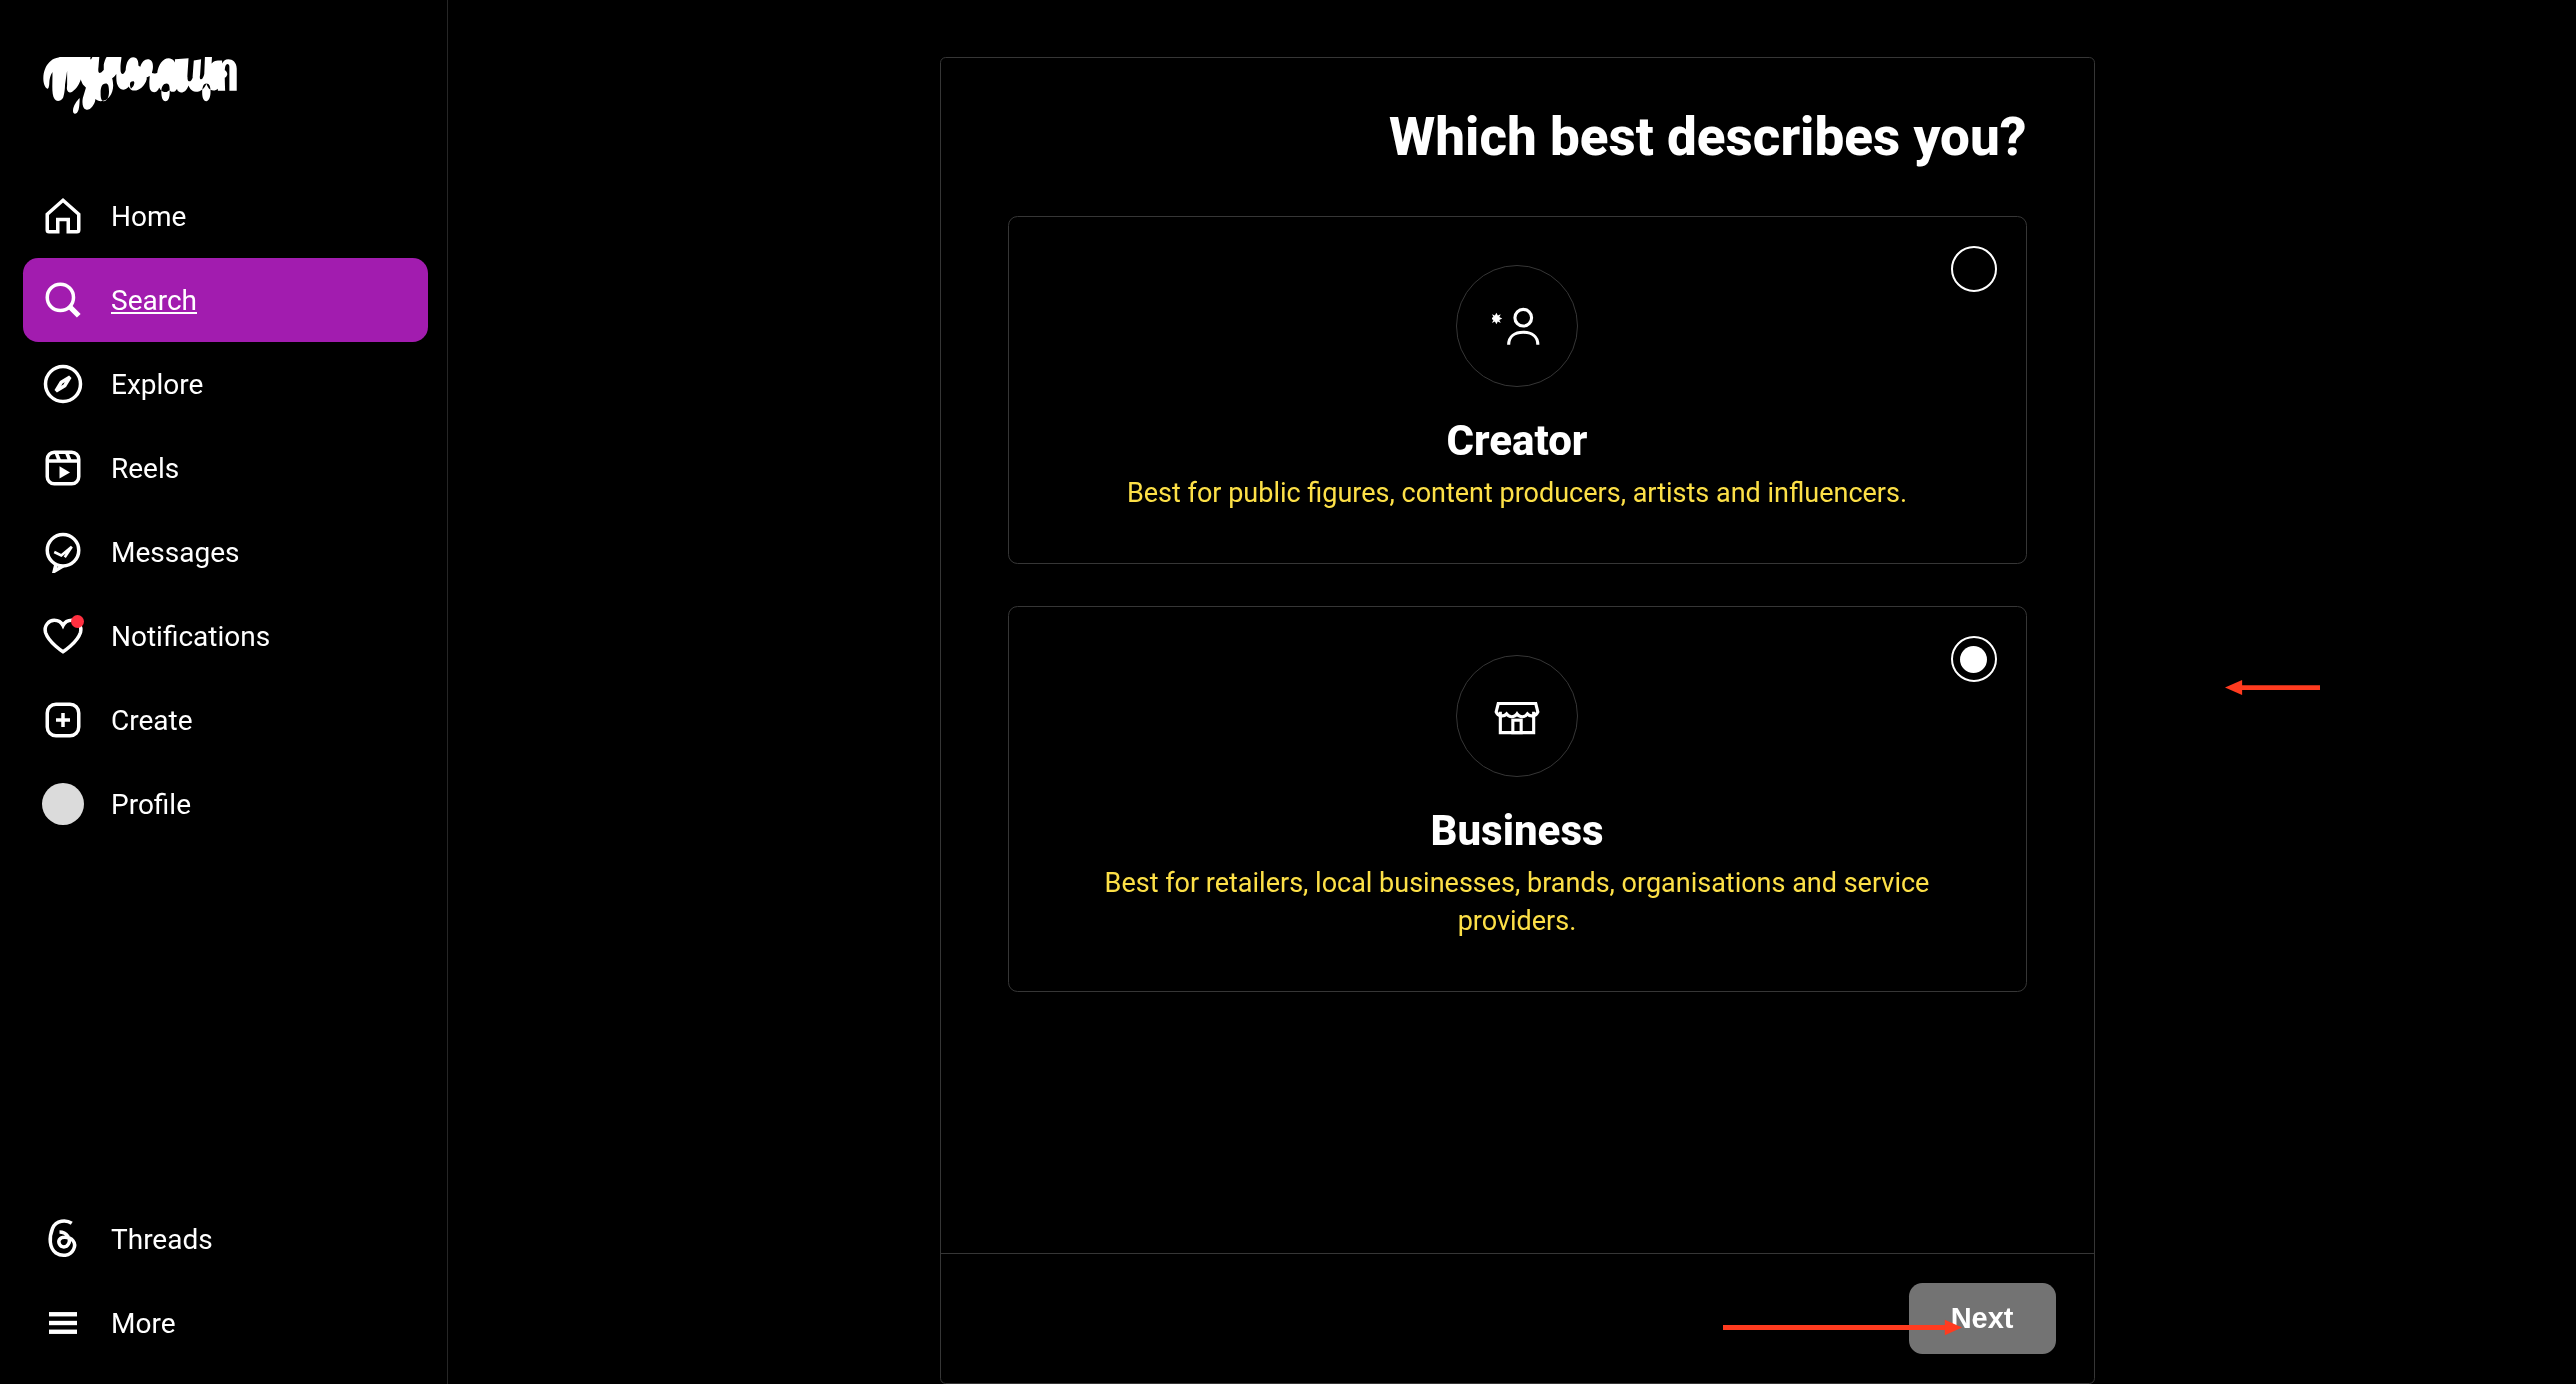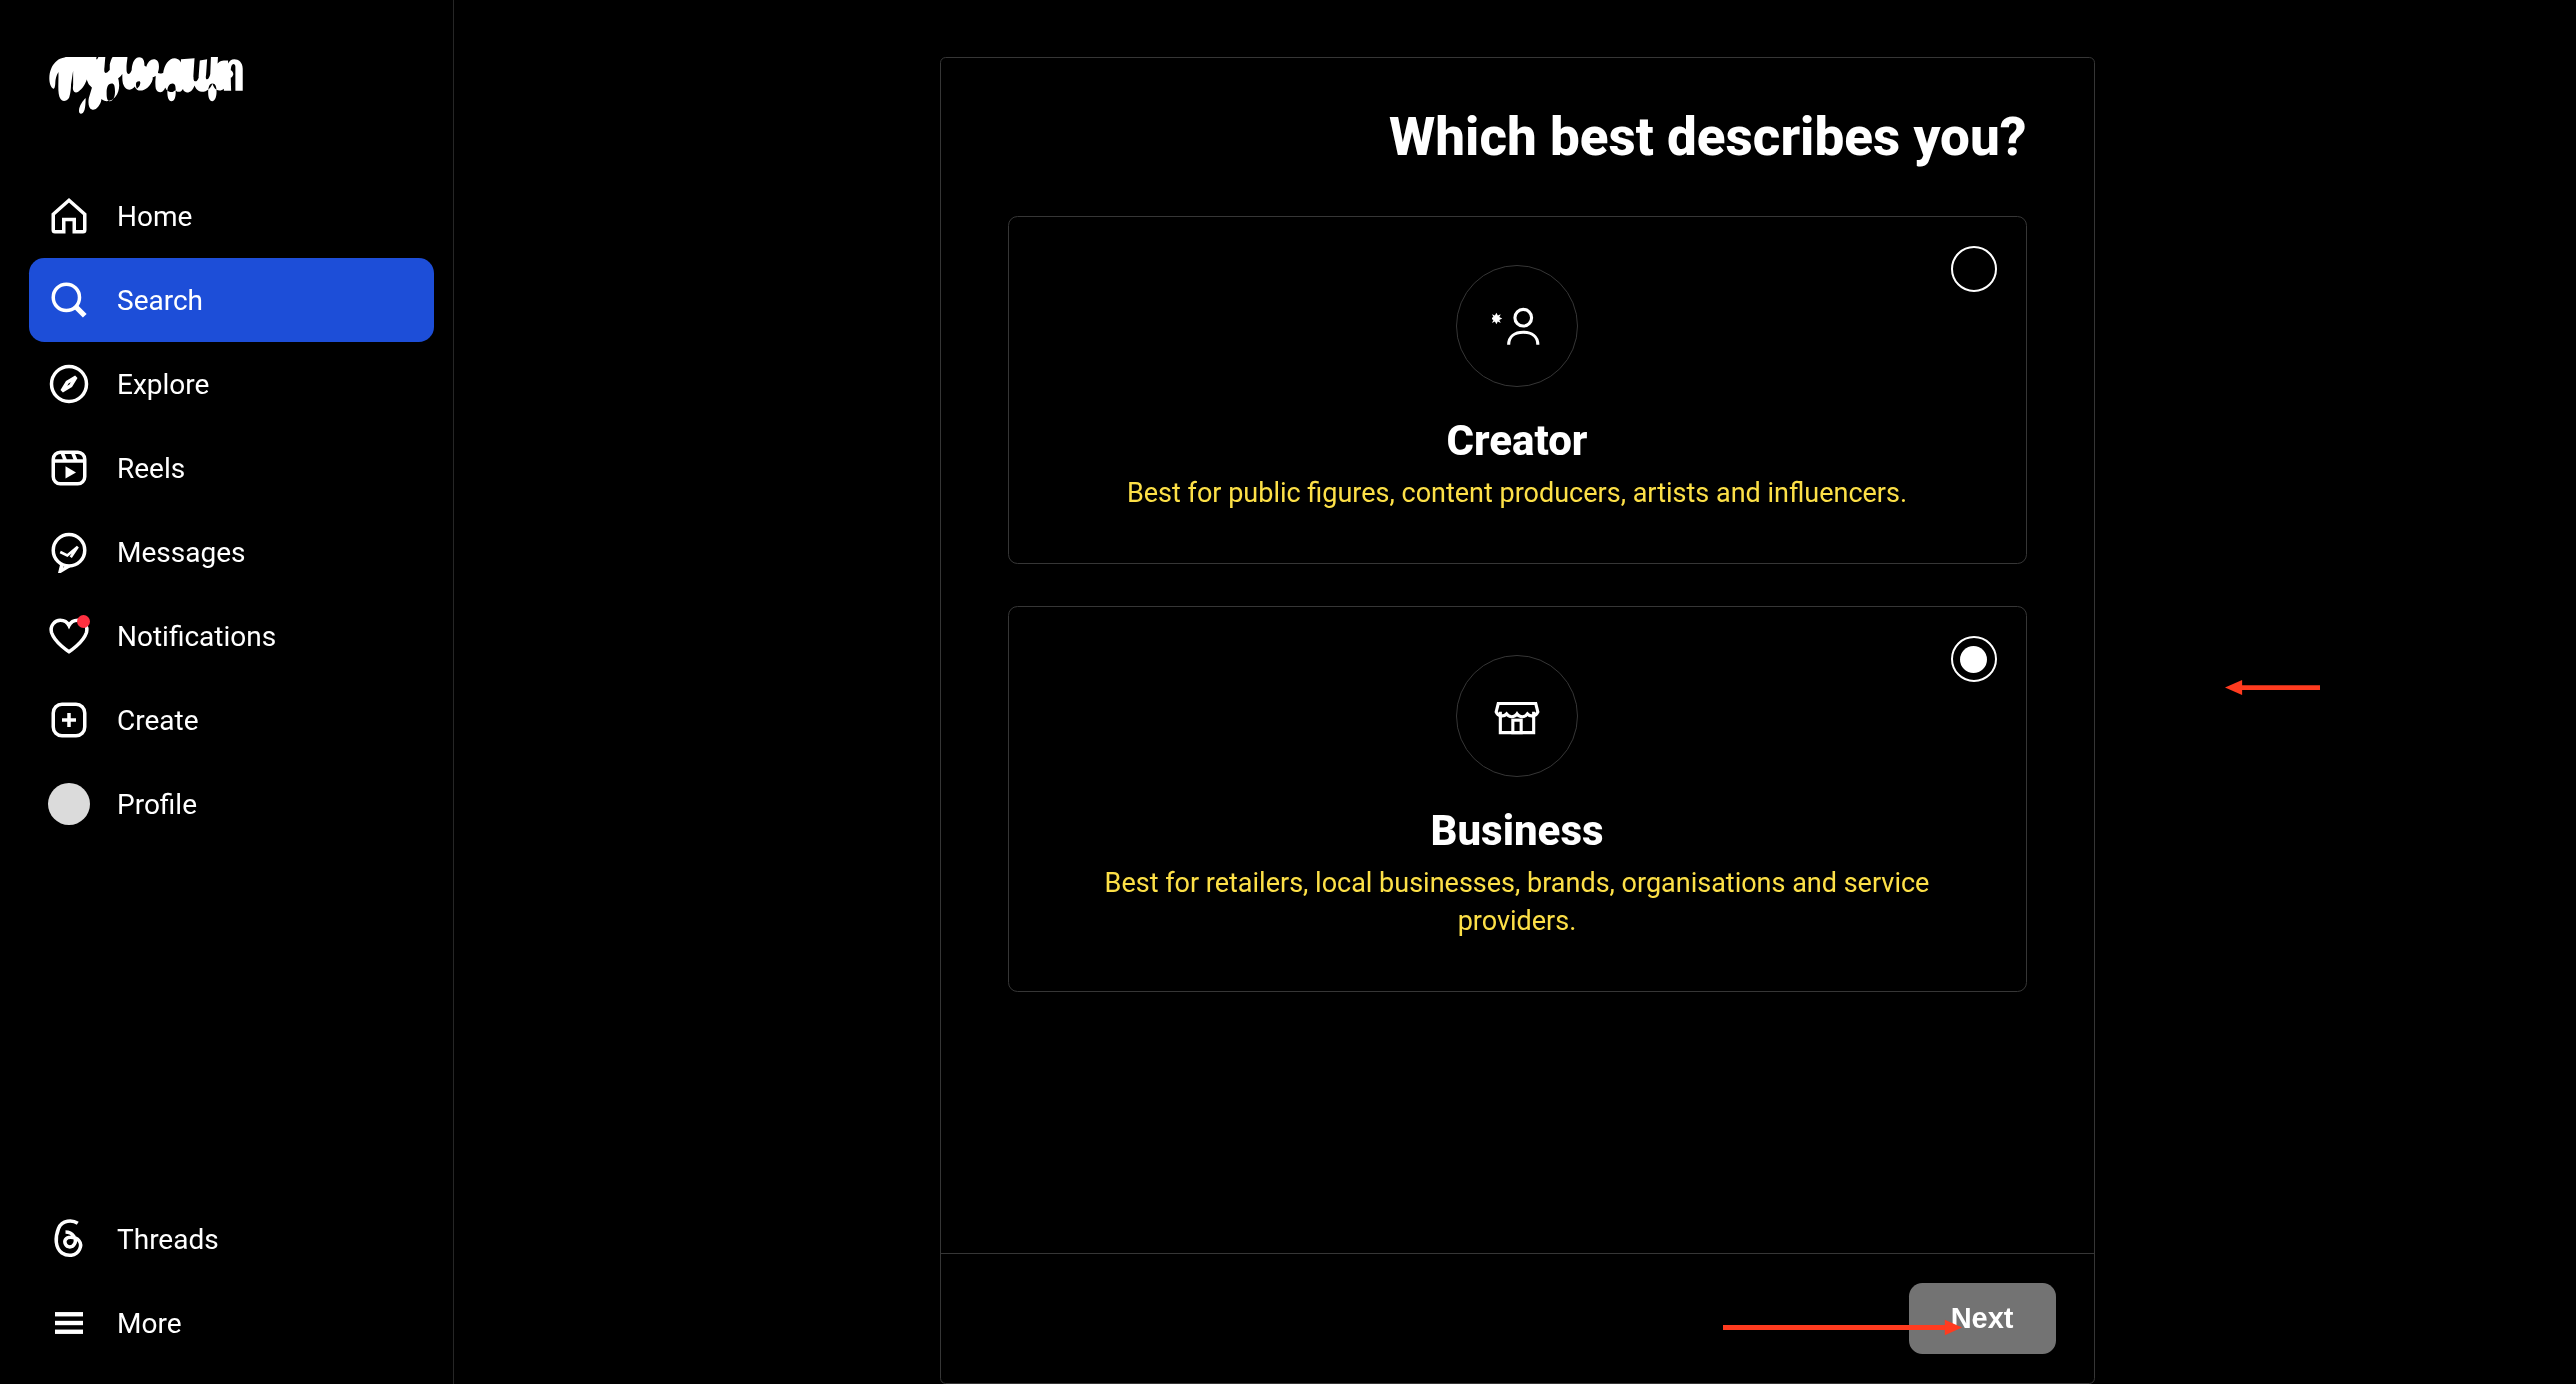--- a/index.html
+++ b/index.html
@@ -13,21 +13,21 @@
       font-family: -apple-system, BlinkMacSystemFont, "Segoe UI", Roboto, Helvetica, Arial, sans-serif;
       width: 2576px;
       height: 1384px;
       overflow: hidden;
       position: relative;
     }
     
     
     .sidebar {
       position: absolute;
-      left: 10px;
+      left: 4px;
       top: 0;
       width: 444px;
       height: 100%;
       border-right: 1px solid #262626;
       padding: 38px 19px;
     }
     .logo {
       padding: 19px 19px 29px 19px;
       font-family: cursive;
       font-size: 50px;
@@ -45,21 +45,22 @@
     .nav-item {
       display: flex;
       align-items: center;
       padding: 21px 19px;
       border-radius: 15.3px;
       cursor: pointer;
       font-size: 28px;
       gap: 27px;
     }
     .nav-item.active {
-      background: #1d4ed8;
+      background: #a21caf;
+      text-decoration: underline;
     }
     .nav-icon {
       width: 42px;
       height: 42px;
       display: flex;
       align-items: center;
       justify-content: center;
       flex-shrink: 0;
       position: relative;
     }

